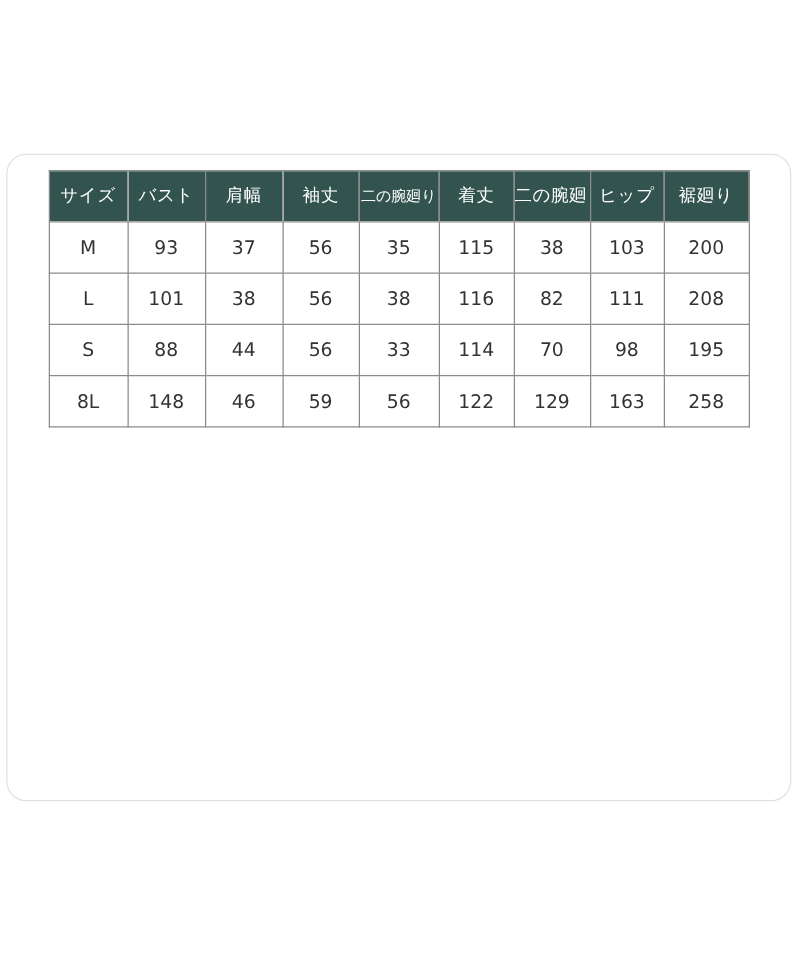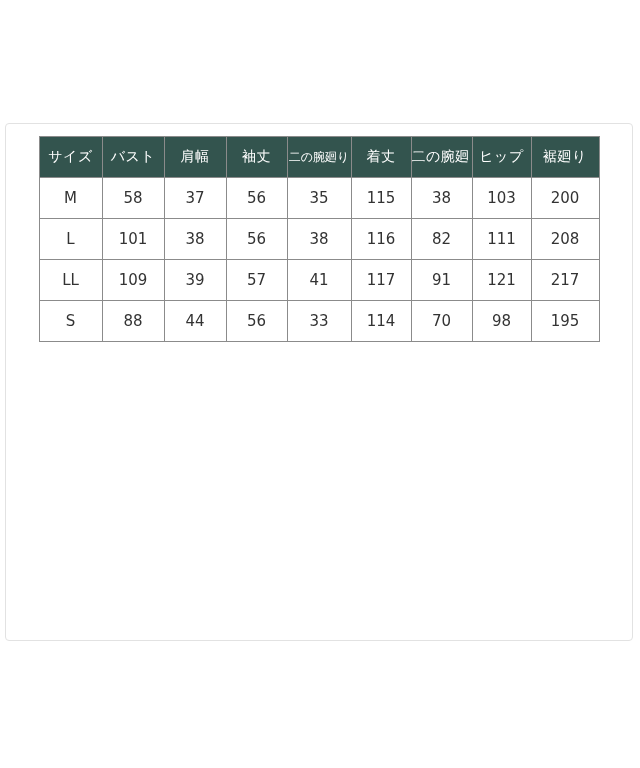--- a/index.html
+++ b/index.html
@@ -17,21 +17,21 @@
   }
   .card {
     position: absolute;
     left: 5px;
     top: 123px;
     width: 628px;
     height: 518px;
     box-sizing: border-box;
     background: #ffffff;
     border: 1px solid var(--card-border, #e2e2e2);
-    border-radius: 4px;
+    border-radius: 16px;
   }
   table.size-chart {
     border-collapse: collapse;
     table-layout: fixed;
     width: 560px;
     margin: 12px auto 0;
   }
   .size-chart th,
   .size-chart td {
     border: 1px solid var(--grid, #8b8b8b);
@@ -86,57 +86,57 @@
           <th class="small-label">二の腕廻り</th>
           <th>着丈</th>
           <th>二の腕廻り</th>
           <th>ヒップ</th>
           <th>裾廻り</th>
         </tr>
     </thead>
     <tbody>
         <tr>
           <th>M</th>
-          <td>58</td>
+          <td>93</td>
           <td>37</td>
           <td>56</td>
           <td>35</td>
           <td>115</td>
           <td>38</td>
           <td>103</td>
           <td>200</td>
         </tr>
         <tr>
           <th>L</th>
           <td>101</td>
           <td>38</td>
           <td>56</td>
           <td>38</td>
           <td>116</td>
           <td>82</td>
           <td>111</td>
           <td>208</td>
         </tr>
         <tr>
-          <th>LL</th>
-          <td>109</td>
-          <td>39</td>
-          <td>57</td>
-          <td>41</td>
-          <td>117</td>
-          <td>91</td>
-          <td>121</td>
-          <td>217</td>
-        </tr>
-        <tr>
           <th>S</th>
           <td>88</td>
           <td>44</td>
           <td>56</td>
           <td>33</td>
           <td>114</td>
           <td>70</td>
           <td>98</td>
           <td>195</td>
         </tr>
+        <tr>
+          <th>8L</th>
+          <td>148</td>
+          <td>46</td>
+          <td>59</td>
+          <td>56</td>
+          <td>122</td>
+          <td>129</td>
+          <td>163</td>
+          <td>258</td>
+        </tr>
       </tbody>
   </table>
 </div>
 
 </body></html>

